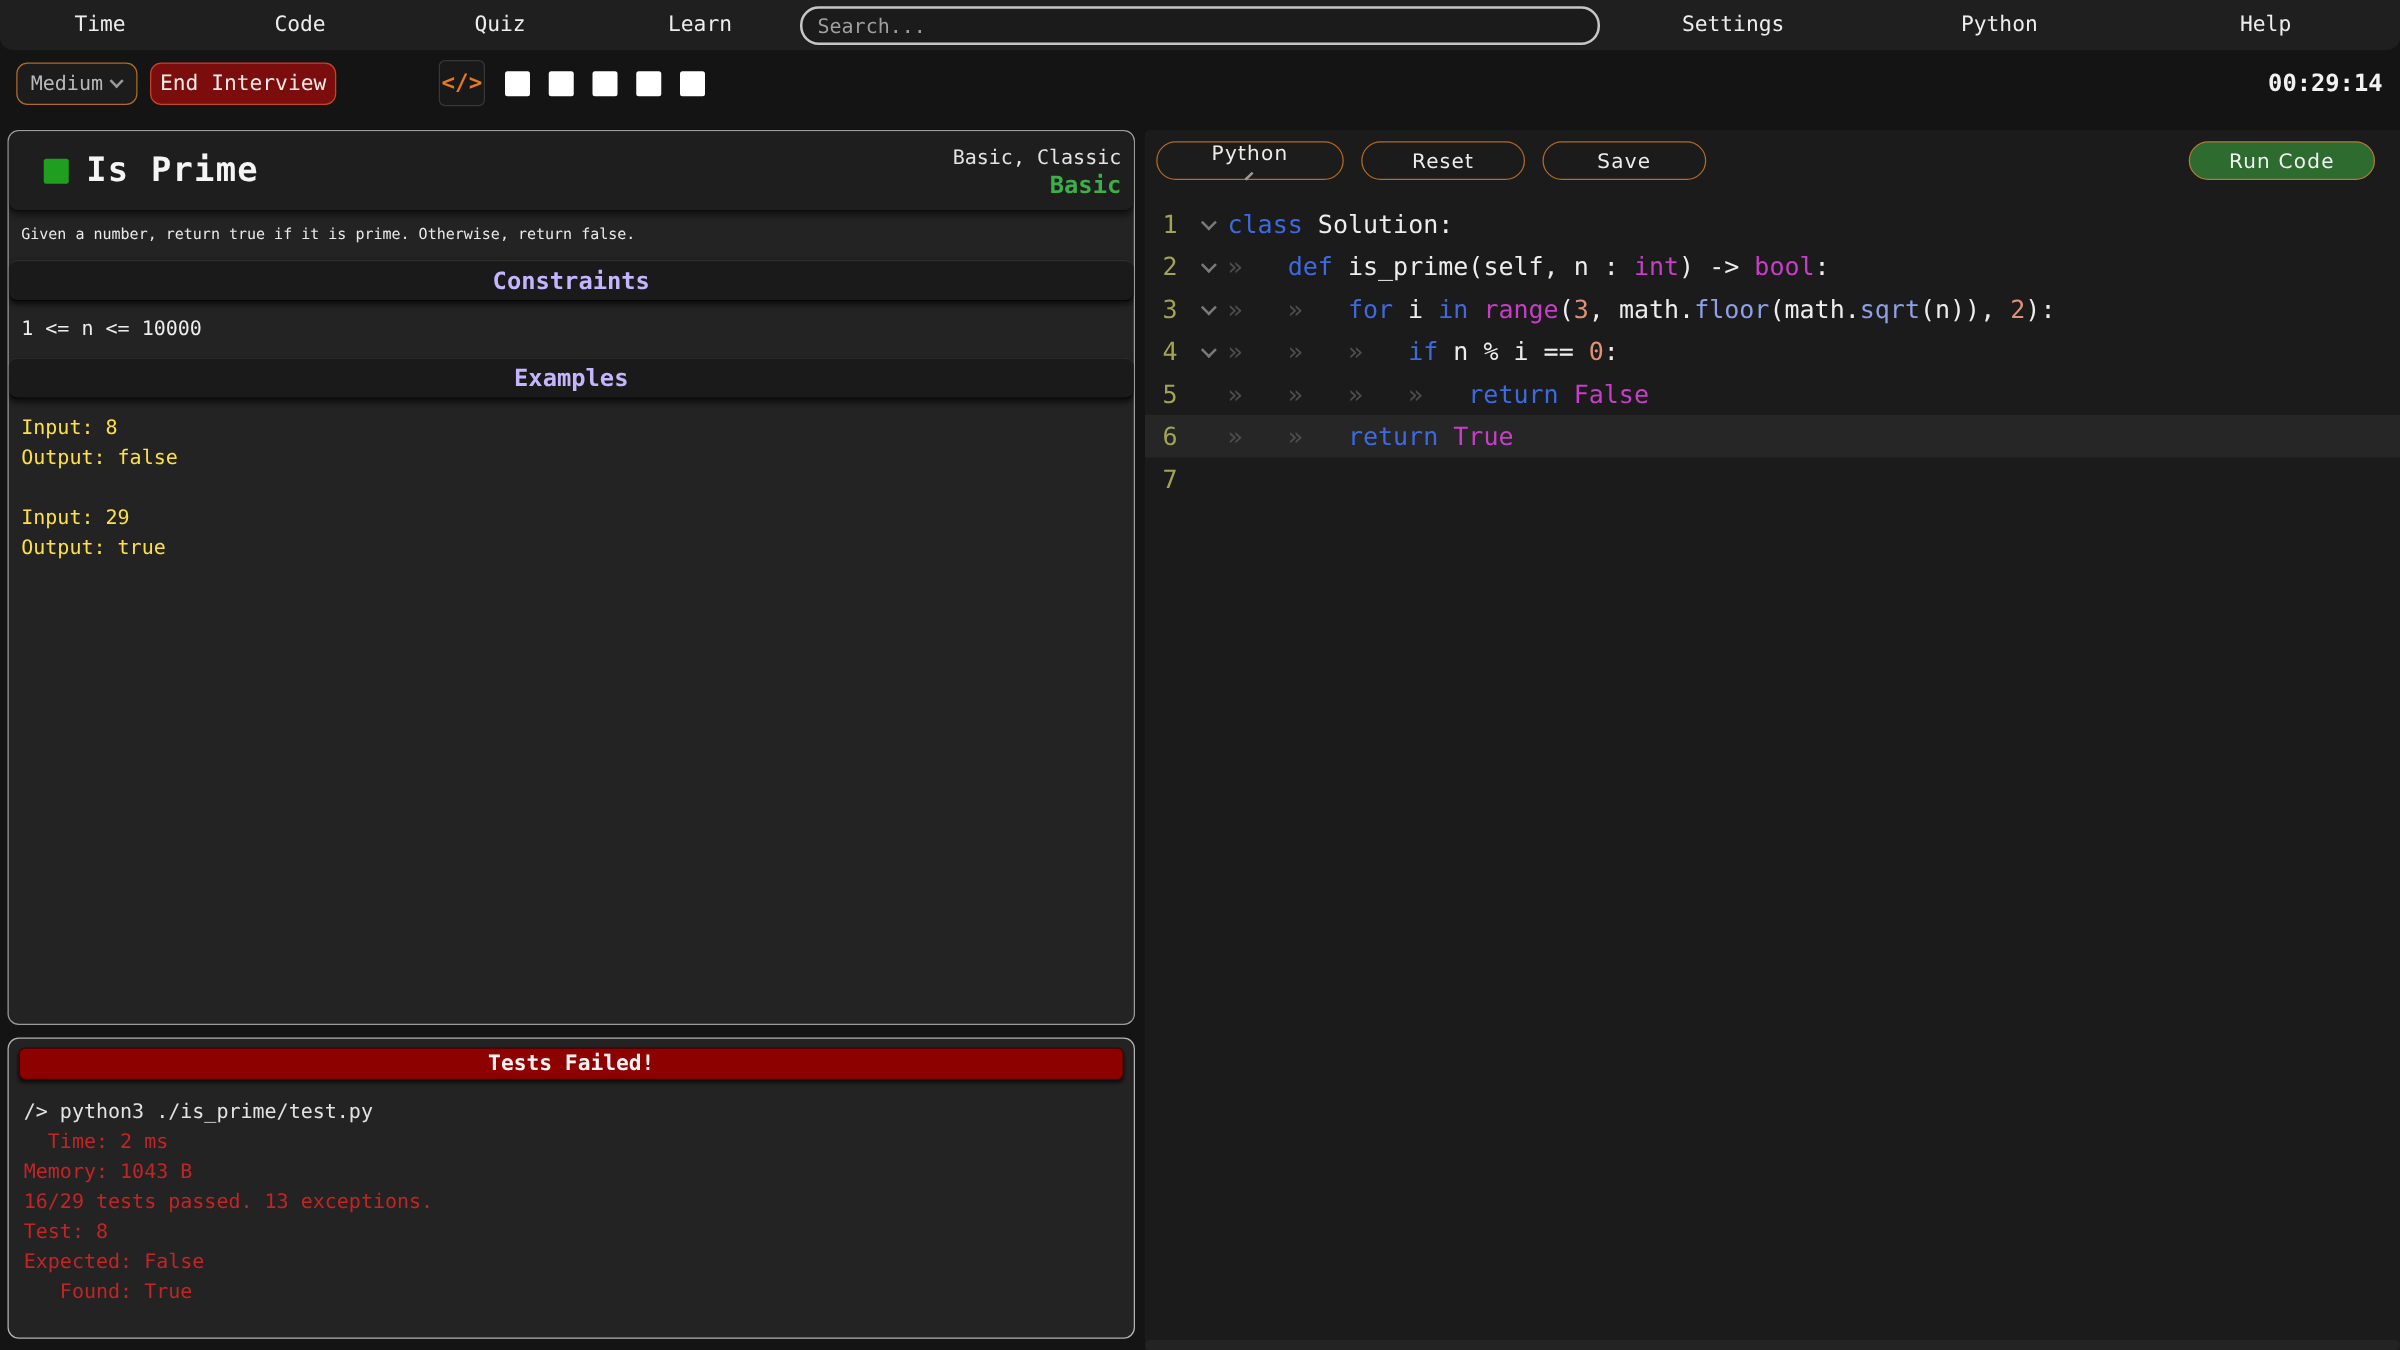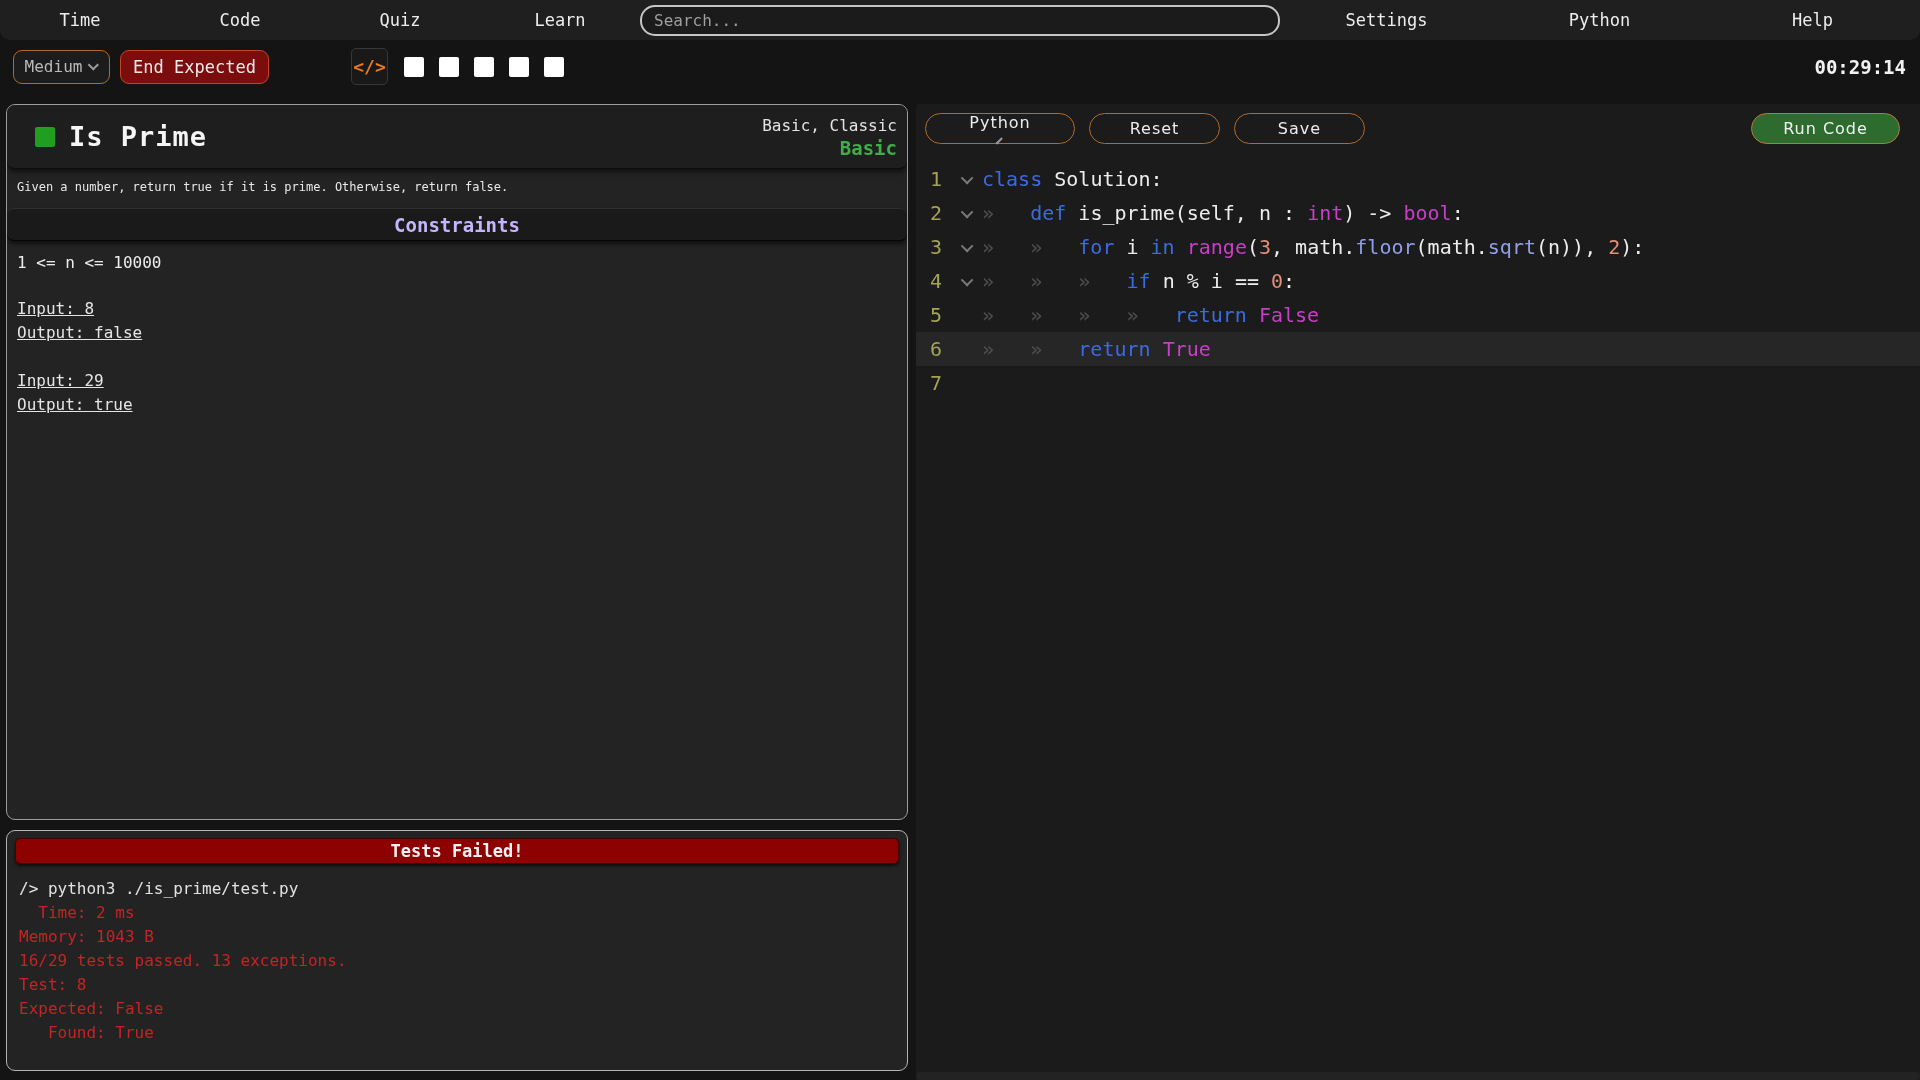--- a/index.html
+++ b/index.html
@@ -73,21 +73,21 @@
   .section-bar {
     height:33px; flex:none; background:#1a1a1a;
     border-top:1px solid #2e2e2e; border-bottom:1px solid #060606; border-radius:7px;
     box-shadow:0 3px 4px rgba(0,0,0,.55);
     display:flex; align-items:center; justify-content:center;
     font-weight:bold; font-size:19px; color:#c4b5fd;
   }
   .content-row { padding:12px 10px 14px; font-size:16px; color:#ececec; flex:none; }
   .examples-block {
     margin:0; padding:11px 10px; font-family:inherit; font-size:16px;
-    line-height:24px; color:#e5e5e5; white-space:pre;text-decoration:underline;
+    line-height:24px; color:#fde047; white-space:pre;
   }
   
   .tests-panel {
     height:241px; flex:none; background:#232323; border:1px solid #b3b3b3;
     border-radius:9px; overflow:hidden;
   }
   .tests-banner {
     margin:7px 8px 5px; height:26px; background:var(--fail-red-bg);
     border:1px solid #450000; border-radius:5px; box-shadow:0 2px 3px rgba(0,0,0,.6);
     display:flex; align-items:center; justify-content:center;
@@ -140,21 +140,21 @@
       <div class="nav-item">Python</div>
       <div class="nav-item">Help</div>
     </nav>
 </header>
 
 <div class="toolbar">
   <div class="select difficulty">
     <span>Medium</span>
     <span class="chev-down"></span>
   </div>
-  <button class="end-btn">End Expected</button>
+  <button class="end-btn">End Interview</button>
   <div class="icon-tile">
     <span>&lt;/&gt;</span>
   </div>
   <div class="squares">
       <div class="square-item"></div>
       <div class="square-item"></div>
       <div class="square-item"></div>
       <div class="square-item"></div>
       <div class="square-item"></div>
     </div>
@@ -172,20 +172,21 @@
           <h1 class="problem-title">Is Prime</h1>
         </div>
         <div class="meta">
           <div class="tags">Basic, Classic</div>
           <div class="difficulty-label">Basic</div>
         </div>
       </div>
       <div class="desc">Given a number, return true if it is prime. Otherwise, return false.</div>
       <div class="section-bar">Constraints</div>
       <div class="content-row">1 &lt;= n &lt;= 10000</div>
+      <div class="section-bar">Examples</div>
       <pre class="examples-block">Input: 8
 Output: false
 
 Input: 29
 Output: true</pre>
     </div>
 
     <div class="tests-panel">
       <div class="tests-banner">Tests Failed!</div>
       <div class="console"><div class="console-line plain">/&gt; python3 ./is_prime/test.py</div><div class="console-line error">  Time: 2 ms</div><div class="console-line error">Memory: 1043 B</div><div class="console-line error">16/29 tests passed. 13 exceptions.</div><div class="console-line error">Test: 8</div><div class="console-line error">Expected: False</div><div class="console-line error">   Found: True</div></div>

